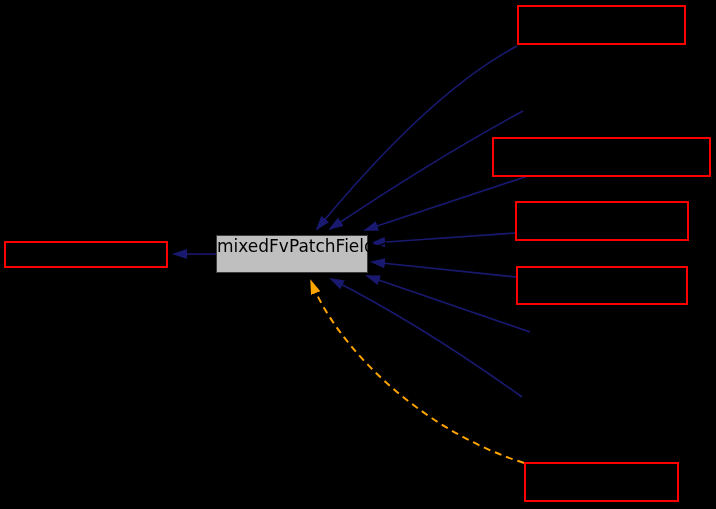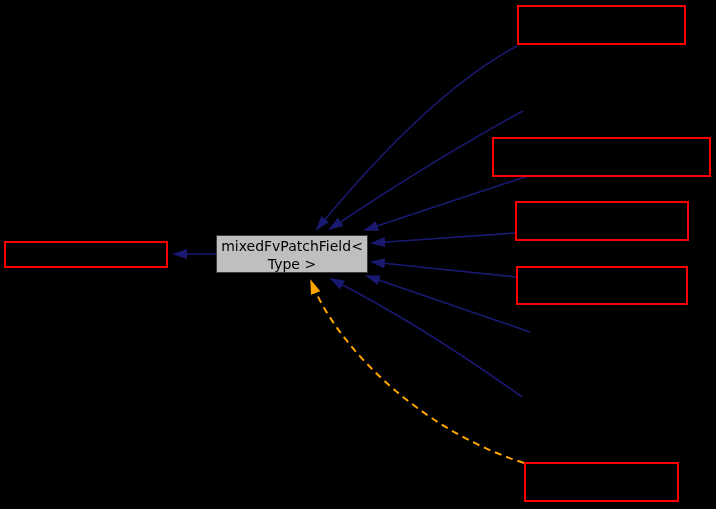--- a/index.html
+++ b/index.html
@@ -13,21 +13,21 @@
   .node{
     position:absolute;box-sizing:border-box;
     border:2px solid var(--node_border,#ff0000);
     background:transparent;
   }
   .node.central{
     left:216px;top:235px;width:152px;height:38px;
     background:var(--central_fill,#bfbfbf);
     border:1px solid var(--central_border,#3c3c3c);
     color:#000;
-    font-size:14px;line-height:18px;text-align:center;
+    font-size:17px;line-height:18px;text-align:center;
     padding-top:1px;
   }
   #n-base{left:4px;top:241px;width:164px;height:27px;}
   #n-d1{left:517px;top:5px;width:169px;height:40px;}
   #n-d2{left:492px;top:137px;width:219px;height:40px;}
   #n-d3{left:515px;top:201px;width:174px;height:40px;}
   #n-d4{left:516px;top:266px;width:172px;height:39px;}
   #n-inst{left:524px;top:462px;width:155px;height:40px;}
   .edge{fill:none;stroke:var(--edge_inheritance,#191970);stroke-width:1.6;}
   .edge.tmpl{stroke:var(--edge_template,#ffa500);stroke-width:2;stroke-dasharray:7 5;}
@@ -57,21 +57,20 @@
     <path class="edge" d="M516,277 L372,262" marker-end="url(#ah-b)"></path>
     <path class="edge" d="M530,332 L367,276" marker-end="url(#ah-b)"></path>
     <path class="edge" d="M522,397 Q420,324 331,279" marker-end="url(#ah-b)"></path>
     <path class="edge tmpl" d="M524,463 C420,430 336,346 311,281" marker-end="url(#ah-o)"></path>
   </svg>
 
   <div class="node" id="n-base"></div>
 
   <div class="node central">
     <div>mixedFvPatchField&lt;</div>
-    <div>Type &gt;</div>
   </div>
 
   <div class="node" id="n-d1"></div>
   <div class="node" id="n-d2"></div>
   <div class="node" id="n-d3"></div>
   <div class="node" id="n-d4"></div>
   <div class="node" id="n-inst"></div>
 
 </div>
 

